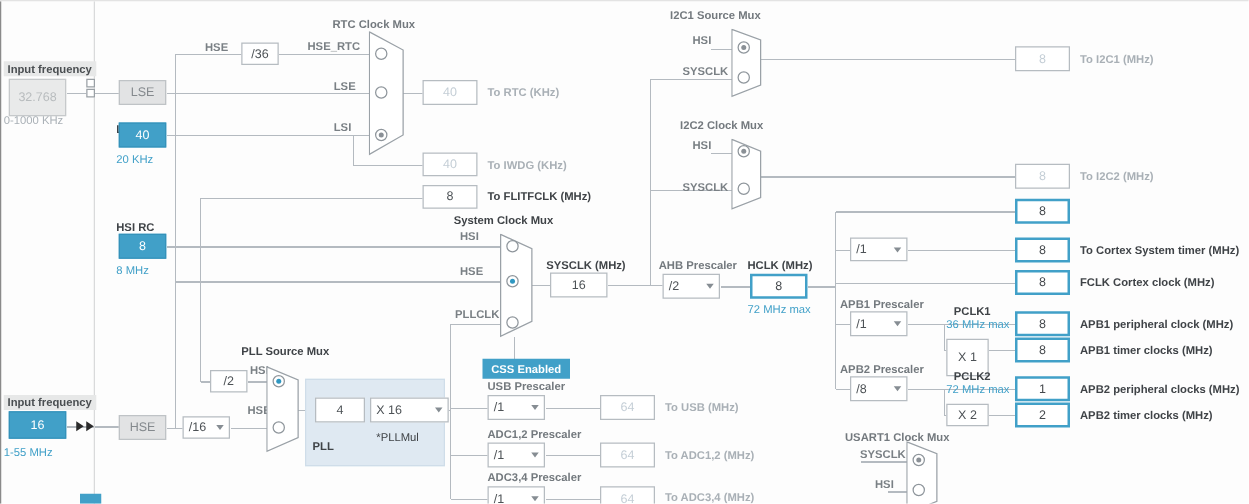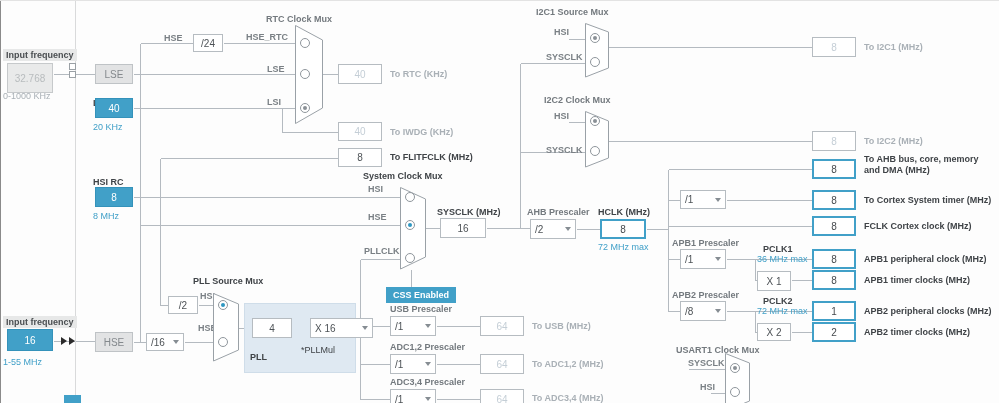--- a/index.html
+++ b/index.html
@@ -78,21 +78,21 @@
   <div class="lbl blue" style="left:93px;top:210px">8 MHz</div>
 
   <div class="lbl chip" style="left:3px;top:315px">Input frequency</div>
   <div class="box blue" style="left:7px;top:328px;width:46px;height:22px">16</div>
   <div class="lbl blue" style="left:3px;top:356px">1-55 MHz</div>
 
   <div class="box gray" style="left:95px;top:331px;width:38px">HSE</div>
 
   <div class="lbl" style="left:266px;top:13px">RTC Clock Mux</div>
   <div class="sig" style="left:164px;top:32px">HSE</div>
-  <div class="box" style="left:193px;top:33px;width:30px;height:18px">/24</div>
+  <div class="box" style="left:193px;top:33px;width:30px;height:18px">/36</div>
   <div class="sig" style="left:246px;top:31px">HSE_RTC</div>
   <div class="sig" style="left:267px;top:63px">LSE</div>
   <div class="sig" style="left:267px;top:96px">LSI</div>
   <svg class="n" style="left:295px;top:24px" width="29" height="100">
     <polygon points="0.5,0.5 27.5,15 27.5,83 0.5,98.5" fill="#fff" stroke="#9aa1a7"></polygon>
   </svg>
   <div class="radio" style="left:300px;top:37px"></div>
   <div class="radio" style="left:300px;top:68px"></div>
   <div class="radio selg" style="left:300px;top:102px"></div>
   <div class="box dim" style="left:338px;top:63px;width:44px">40</div>
@@ -142,42 +142,41 @@
   <div class="lbl" style="left:527px;top:206px">AHB Prescaler</div>
   <div class="box dd" style="left:530px;top:218px;width:46px">
     <span>/2</span>
     <span class="chev"></span>
   </div>
   <div class="lbl dark" style="left:598px;top:206px">HCLK (MHz)</div>
   <div class="box blueborder" style="left:600px;top:218px;width:46px">8</div>
   <div class="lbl blue" style="left:598px;top:241px">72 MHz max</div>
 
   <div class="box blueborder" style="left:812px;top:158px;width:44px">8</div>
-  <div class="lbl dark wrap" style="left:864px;top:153px">To AHB bus, core, memory and DMA (MHz)</div>
 
   <div class="box dd" style="left:680px;top:189px;width:46px;height:19px">
     <span>/1</span>
     <span class="chev"></span>
   </div>
   <div class="box blueborder" style="left:812px;top:189px;width:44px">8</div>
   <div class="lbl dark" style="left:864px;top:194px">To Cortex System timer (MHz)</div>
 
   <div class="box blueborder" style="left:812px;top:215px;width:44px">8</div>
   <div class="lbl dark" style="left:864px;top:220px">FCLK Cortex clock (MHz)</div>
 
   <div class="lbl" style="left:672px;top:237px">APB1 Prescaler</div>
   <div class="box dd" style="left:680px;top:248px;width:46px">
     <span>/1</span>
     <span class="chev"></span>
   </div>
   <div class="lbl dark" style="left:763px;top:243px">PCLK1</div>
   <div class="lbl blue" style="left:757px;top:253px">36 MHz max</div>
   <div class="box blueborder" style="left:812px;top:248px;width:44px">8</div>
   <div class="lbl dark" style="left:864px;top:253px">APB1 peripheral clock (MHz)</div>
-  <div class="box" style="left:757px;top:270px;width:34px;height:20px">X 1</div>
+  <div class="box" style="left:757px;top:270px;width:34px;height:30px">X 1</div>
   <div class="box blueborder" style="left:812px;top:269px;width:44px">8</div>
   <div class="lbl dark" style="left:864px;top:274px">APB1 timer clocks (MHz)</div>
 
   <div class="lbl" style="left:672px;top:289px">APB2 Prescaler</div>
   <div class="box dd" style="left:680px;top:300px;width:46px">
     <span>/8</span>
     <span class="chev"></span>
   </div>
   <div class="lbl dark" style="left:763px;top:295px">PCLK2</div>
   <div class="lbl blue" style="left:757px;top:305px">72 MHz max</div>
@@ -196,21 +195,21 @@
     <span class="chev"></span>
   </div>
   <svg class="n" style="left:213px;top:292px" width="27" height="70">
     <polygon points="0.5,0.5 25.5,11 25.5,57 0.5,68" fill="#fff" stroke="#9aa1a7"></polygon>
   </svg>
   <div class="radio selb" style="left:218px;top:299px"></div>
   <div class="radio" style="left:218px;top:336px"></div>
 
   <div class="panel" style="left:244px;top:302px;width:112px;height:70px"></div>
   <div class="box" style="left:252px;top:317px;width:40px">4</div>
-  <div class="box dd" style="left:310px;top:317px;width:63px">
+  <div class="box dd" style="left:296px;top:317px;width:63px">
     <span>X 16</span>
     <span class="chev"></span>
   </div>
   <div class="lbl dark" style="left:301px;top:344px;font-weight:normal">*PLLMul</div>
   <div class="lbl dark" style="left:250px;top:351px">PLL</div>
 
   <div class="lbl" style="left:390px;top:303px">USB Prescaler</div>
   <div class="box dd" style="left:390px;top:315px;width:46px">
     <span>/1</span>
     <span class="chev"></span>

